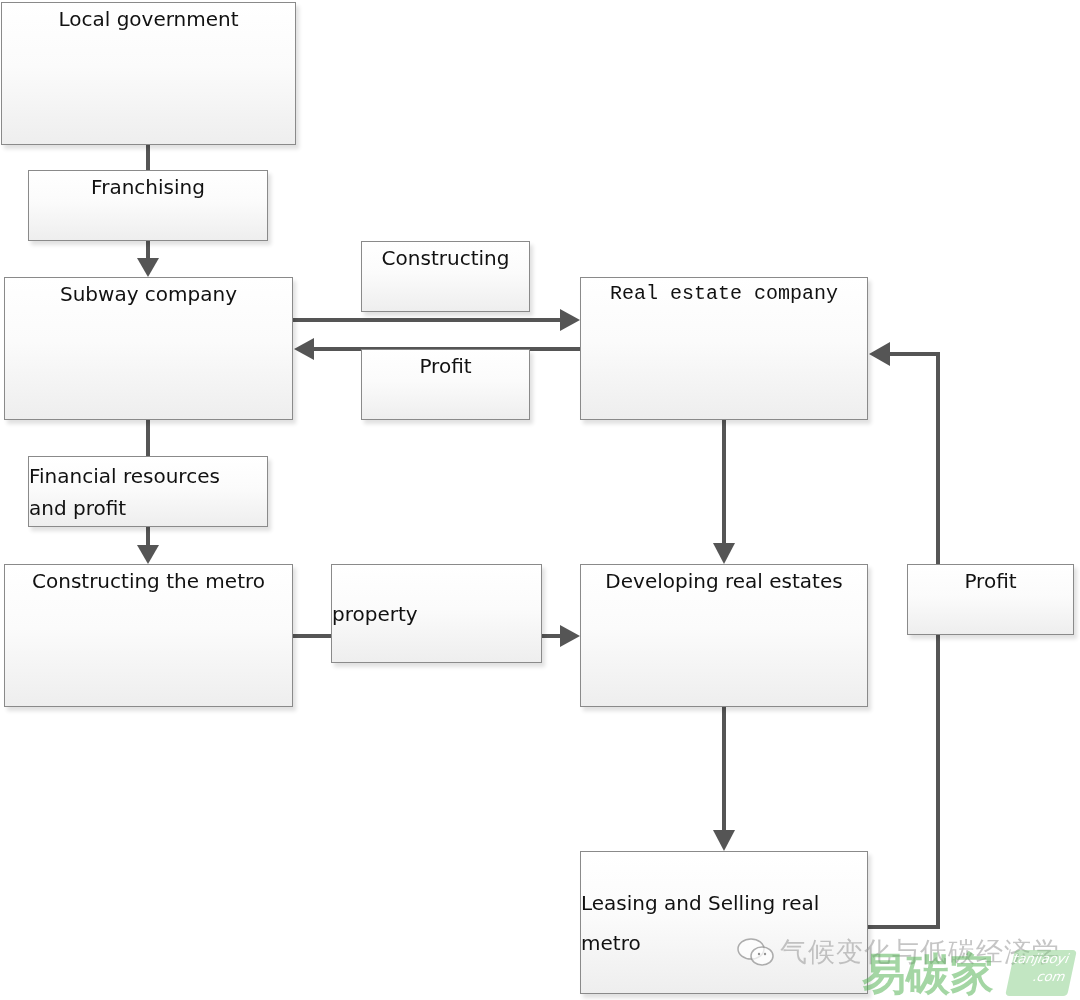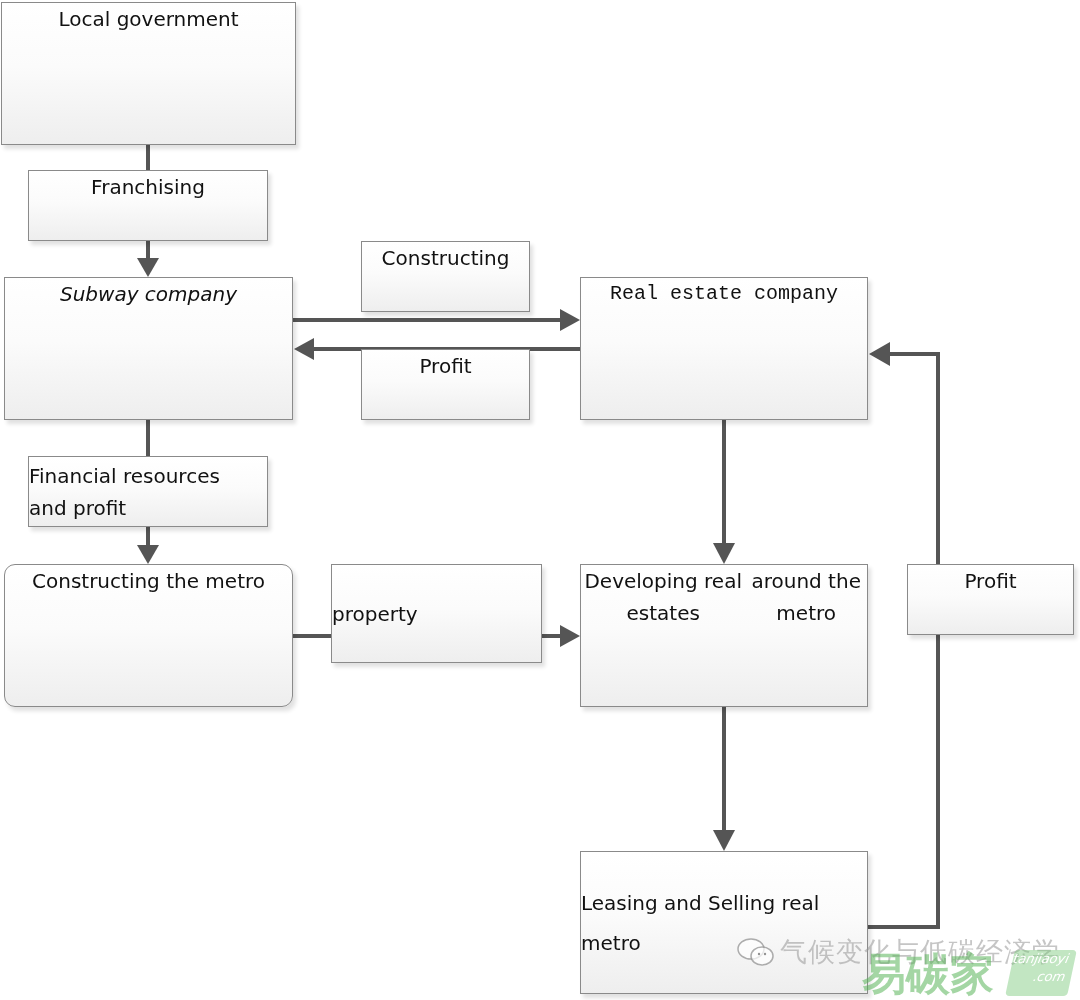--- a/index.html
+++ b/index.html
@@ -69,52 +69,51 @@
 </svg>
 
 <div class="node" style="left:1px;top:2px;width:295px;height:143px;">
   <span>Local government</span>
 </div>
 
 <div class="node" style="left:28px;top:170px;width:240px;height:71px;">
   <span>Franchising</span>
 </div>
 
-<div class="node" style="left:4px;top:277px;width:289px;height:143px;font-style:italic;">
+<div class="node" style="left:4px;top:277px;width:289px;height:143px;">
   <span>Subway company</span>
 </div>
 
 <div class="node" style="left:361px;top:241px;width:169px;height:71px;">
   <span>Constructing</span>
 </div>
 
 <div class="node" style="left:361px;top:349px;width:169px;height:71px;">
   <span>Profit</span>
 </div>
 
 <div class="node" style="left:580px;top:277px;width:288px;height:143px;font-family:Liberation Mono, monospace;">
   <span>Real estate company</span>
 </div>
 
 <div class="node" style="left:28px;top:456px;width:240px;height:71px;flex-direction:column;">
   <span>Financial resources</span>
   <span>and profit</span>
 </div>
 
-<div class="node" style="left:4px;top:564px;width:289px;height:143px;border-radius:11px;">
+<div class="node" style="left:4px;top:564px;width:289px;height:143px;">
   <span>Constructing the metro</span>
 </div>
 
 <div class="node" style="left:331px;top:564px;width:211px;height:99px;flex-direction:column;">
   <span>property</span>
 </div>
 
 <div class="node" style="left:580px;top:564px;width:288px;height:143px;flex-direction:row;">
   <span>Developing real estates</span>
-  <span>around the metro</span>
 </div>
 
 <div class="node" style="left:907px;top:564px;width:167px;height:71px;">
   <span>Profit</span>
 </div>
 
 <div class="node" style="left:580px;top:851px;width:288px;height:143px;flex-direction:column;gap:8px;">
   <span>Leasing and Selling real</span>
   <span>metro</span>
 </div>

